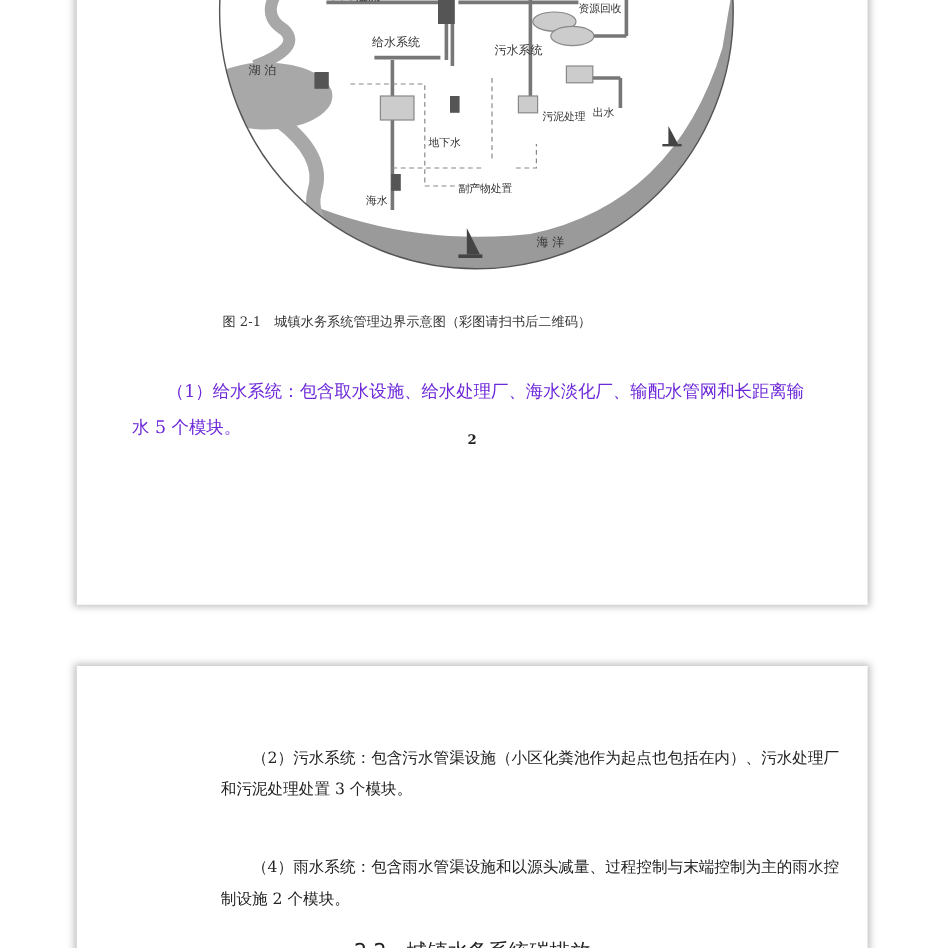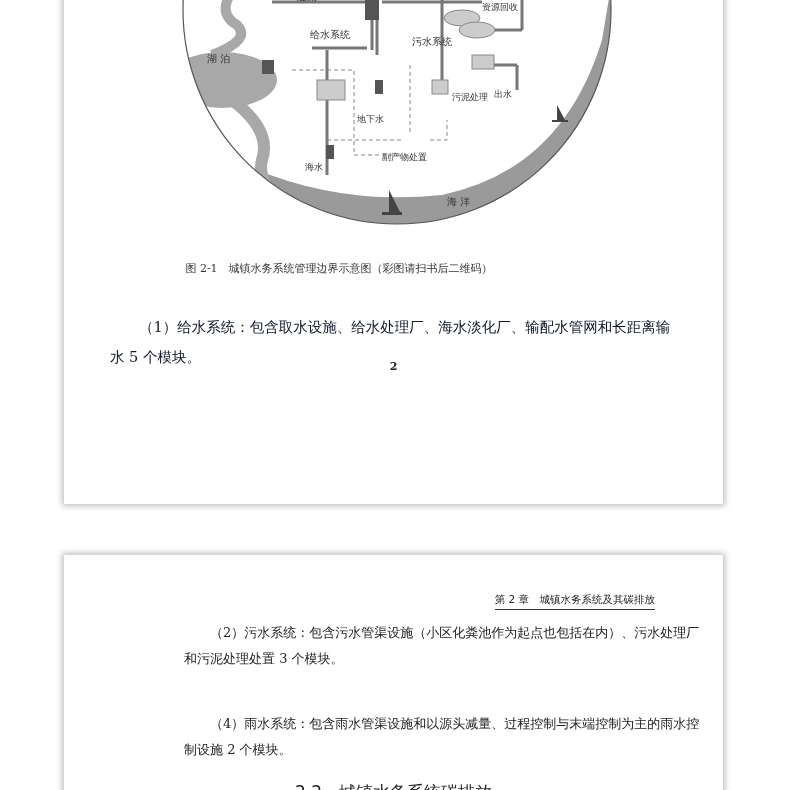--- a/index.html
+++ b/index.html
@@ -2,21 +2,21 @@
 <html><head>
 <meta charset="utf-8">
 <style>
   html, body { margin:0; padding:0; }
   body { width:790px; height:790px; background:#ffffff; position:relative; overflow:hidden; font-family:"DejaVu Serif", serif; color:#222; }
   .page { position:absolute; left:64px; width:659px; background:#fff; box-shadow: 0 0 6px 2px rgba(0,0,0,0.25); }
   #page1 { top:-20px; height:524px; }
   #page2 { top:555px; height:260px; }
   .figure { position:absolute; left:118px; top:0; width:430px; height:250px; }
   .caption { position:absolute; left:0; width:550px; top:281px; text-align:center; font-size:11px; color:#333; }
-  .para { position:absolute; font-size:14.5px; line-height:30px; color:#0f172a; }
+  .para { position:absolute; font-size:14.5px; line-height:30px; color:#6d28d9; }
   .pagenum { position:absolute; left:0; width:659px; text-align:center; top:380px; font-size:11px; font-weight:bold; }
   .running-head { position:absolute; right:68px; top:38px; font-family:"DejaVu Sans", sans-serif; font-size:10.5px; border-bottom:1px solid #333; padding-bottom:2px; color:#222; }
   .para2 { position:absolute; left:73px; width:518px; font-size:13px; line-height:26px; color:#222;margin-left:47px; }
   .indent { text-indent:2em; }
   .section-title { position:absolute; left:0; width:659px; top:226px; text-align:center; font-size:17px; font-family:"DejaVu Sans", sans-serif; }
   svg text { font-family:"DejaVu Serif", serif; }
 </style>
 </head>
 <body>
 
@@ -98,17 +98,16 @@
     </g>
     <circle cx="215" cy="30" r="214" fill="none" stroke="#555" stroke-width="1.2"></circle>
   </svg>
 
   <div class="caption">图 2-1　城镇水务系统管理边界示意图（彩图请扫书后二维码）</div>
   <div class="para indent" style="left:46px; width:570px; top:332px;">（1）给水系统：包含取水设施、给水处理厂、海水淡化厂、输配水管网和长距离输水 5 个模块。</div>
   <div class="pagenum">2</div>
 </div>
 
 <div class="page" id="page2">
-  <div class="running-head">第 2 章　城镇水务系统及其碳排放</div>
   <div class="para2 indent" style="top:65px;">（2）污水系统：包含污水管渠设施（小区化粪池作为起点也包括在内）、污水处理厂和污泥处理处置 3 个模块。</div>
   <div class="para2 indent" style="top:156px;">（4）雨水系统：包含雨水管渠设施和以源头减量、过程控制与末端控制为主的雨水控制设施 2 个模块。</div>
   <div class="section-title">2.2　城镇水务系统碳排放</div>
 </div>
 
 </body></html>

